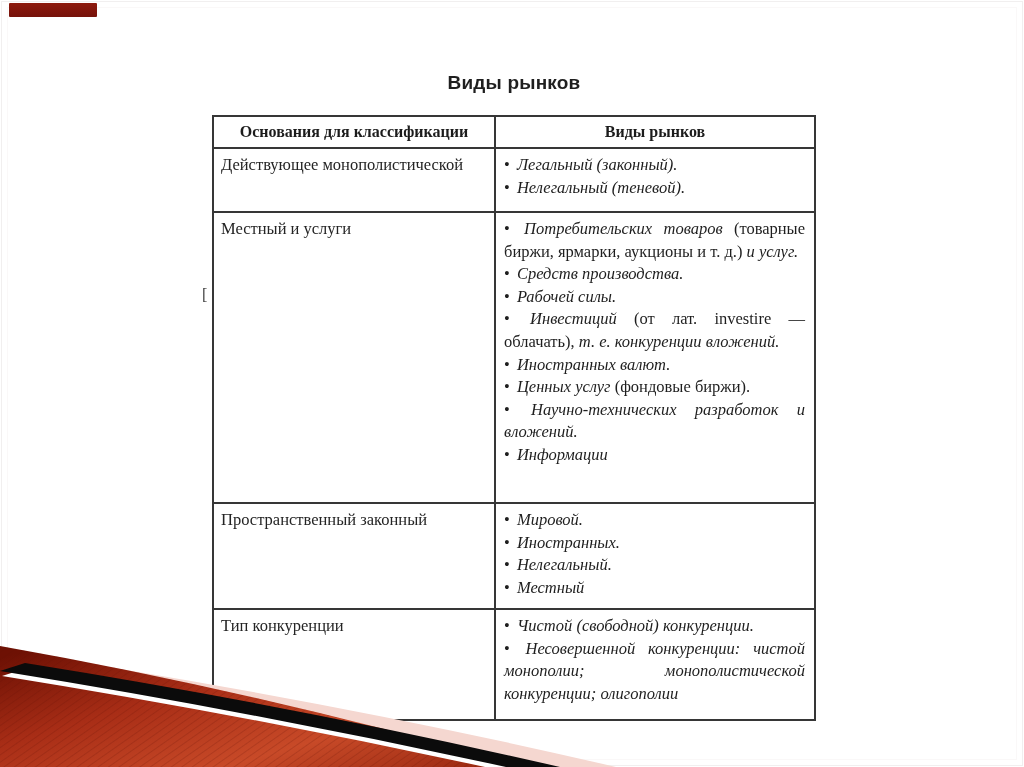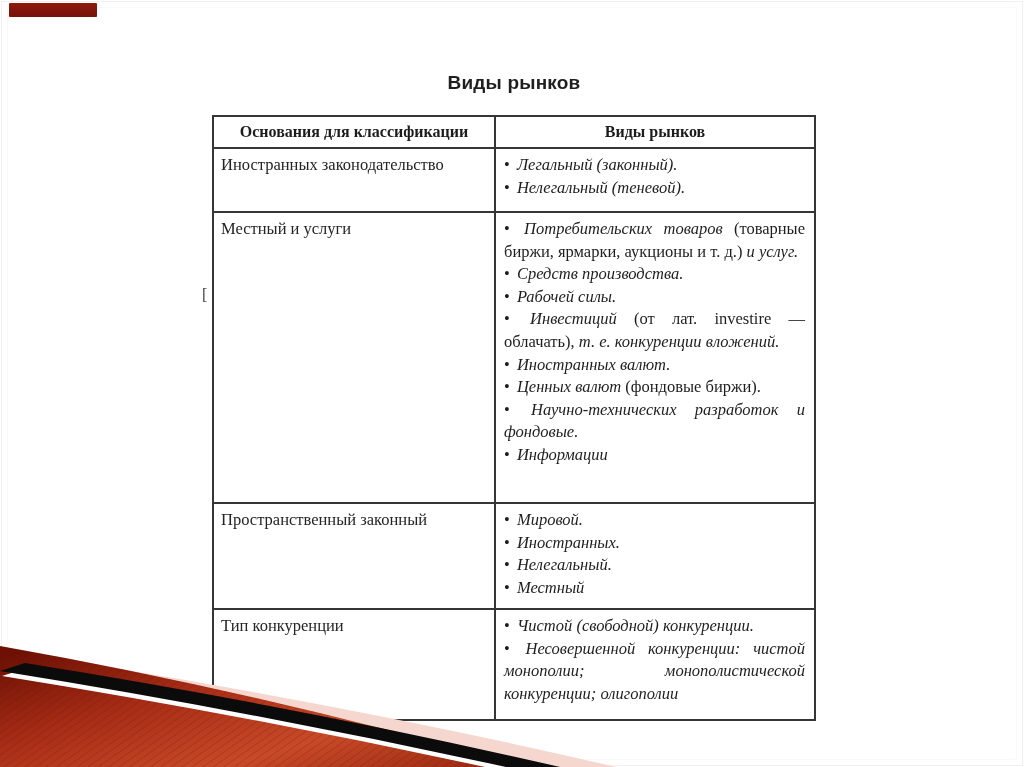--- a/index.html
+++ b/index.html
@@ -80,36 +80,36 @@
 
 <table class="markets-table">
   <thead>
     <tr>
       <th class="col-label">Основания для классификации</th>
       <th>Виды рынков</th>
     </tr>
   </thead>
   <tbody id="table-body">
       <tr class="r0">
-        <td class="label-cell col-label">Иностранных законодательство</td>
+        <td class="label-cell col-label">Действующее монополистической</td>
         <td class="bullets-cell">
           <div class="bullet-line"><span class="dot">• </span><span class="seg-i">Легальный (законный).</span></div>
           <div class="bullet-line"><span class="dot">• </span><span class="seg-i">Нелегальный (теневой).</span></div>
         </td>
       </tr>
       <tr class="r1">
         <td class="label-cell col-label">Местный и услуги</td>
         <td class="bullets-cell">
           <div class="bullet-line"><span class="dot">• </span><span class="seg-i">Потребительских товаров </span><span class="seg-r">(товарные биржи, ярмарки, аукционы и т. д.) </span><span class="seg-i">и услуг.</span></div>
           <div class="bullet-line"><span class="dot">• </span><span class="seg-i">Средств производства.</span></div>
           <div class="bullet-line"><span class="dot">• </span><span class="seg-i">Рабочей силы.</span></div>
           <div class="bullet-line"><span class="dot">• </span><span class="seg-i">Инвестиций </span><span class="seg-r">(от лат. investire — облачать), </span><span class="seg-i">т. е. конкуренции вложений.</span></div>
           <div class="bullet-line"><span class="dot">• </span><span class="seg-i">Иностранных валют.</span></div>
-          <div class="bullet-line"><span class="dot">• </span><span class="seg-i">Ценных валют </span><span class="seg-r">(фондовые биржи).</span></div>
-          <div class="bullet-line"><span class="dot">• </span><span class="seg-i">Научно-технических разработок и фондовые.</span></div>
+          <div class="bullet-line"><span class="dot">• </span><span class="seg-i">Ценных услуг </span><span class="seg-r">(фондовые биржи).</span></div>
+          <div class="bullet-line"><span class="dot">• </span><span class="seg-i">Научно-технических разработок и вложений.</span></div>
           <div class="bullet-line"><span class="dot">• </span><span class="seg-i">Информации</span></div>
         </td>
       </tr>
       <tr class="r2">
         <td class="label-cell col-label">Пространственный законный</td>
         <td class="bullets-cell">
           <div class="bullet-line"><span class="dot">• </span><span class="seg-i">Мировой.</span></div>
           <div class="bullet-line"><span class="dot">• </span><span class="seg-i">Иностранных.</span></div>
           <div class="bullet-line"><span class="dot">• </span><span class="seg-i">Нелегальный.</span></div>
           <div class="bullet-line"><span class="dot">• </span><span class="seg-i">Местный</span></div>

